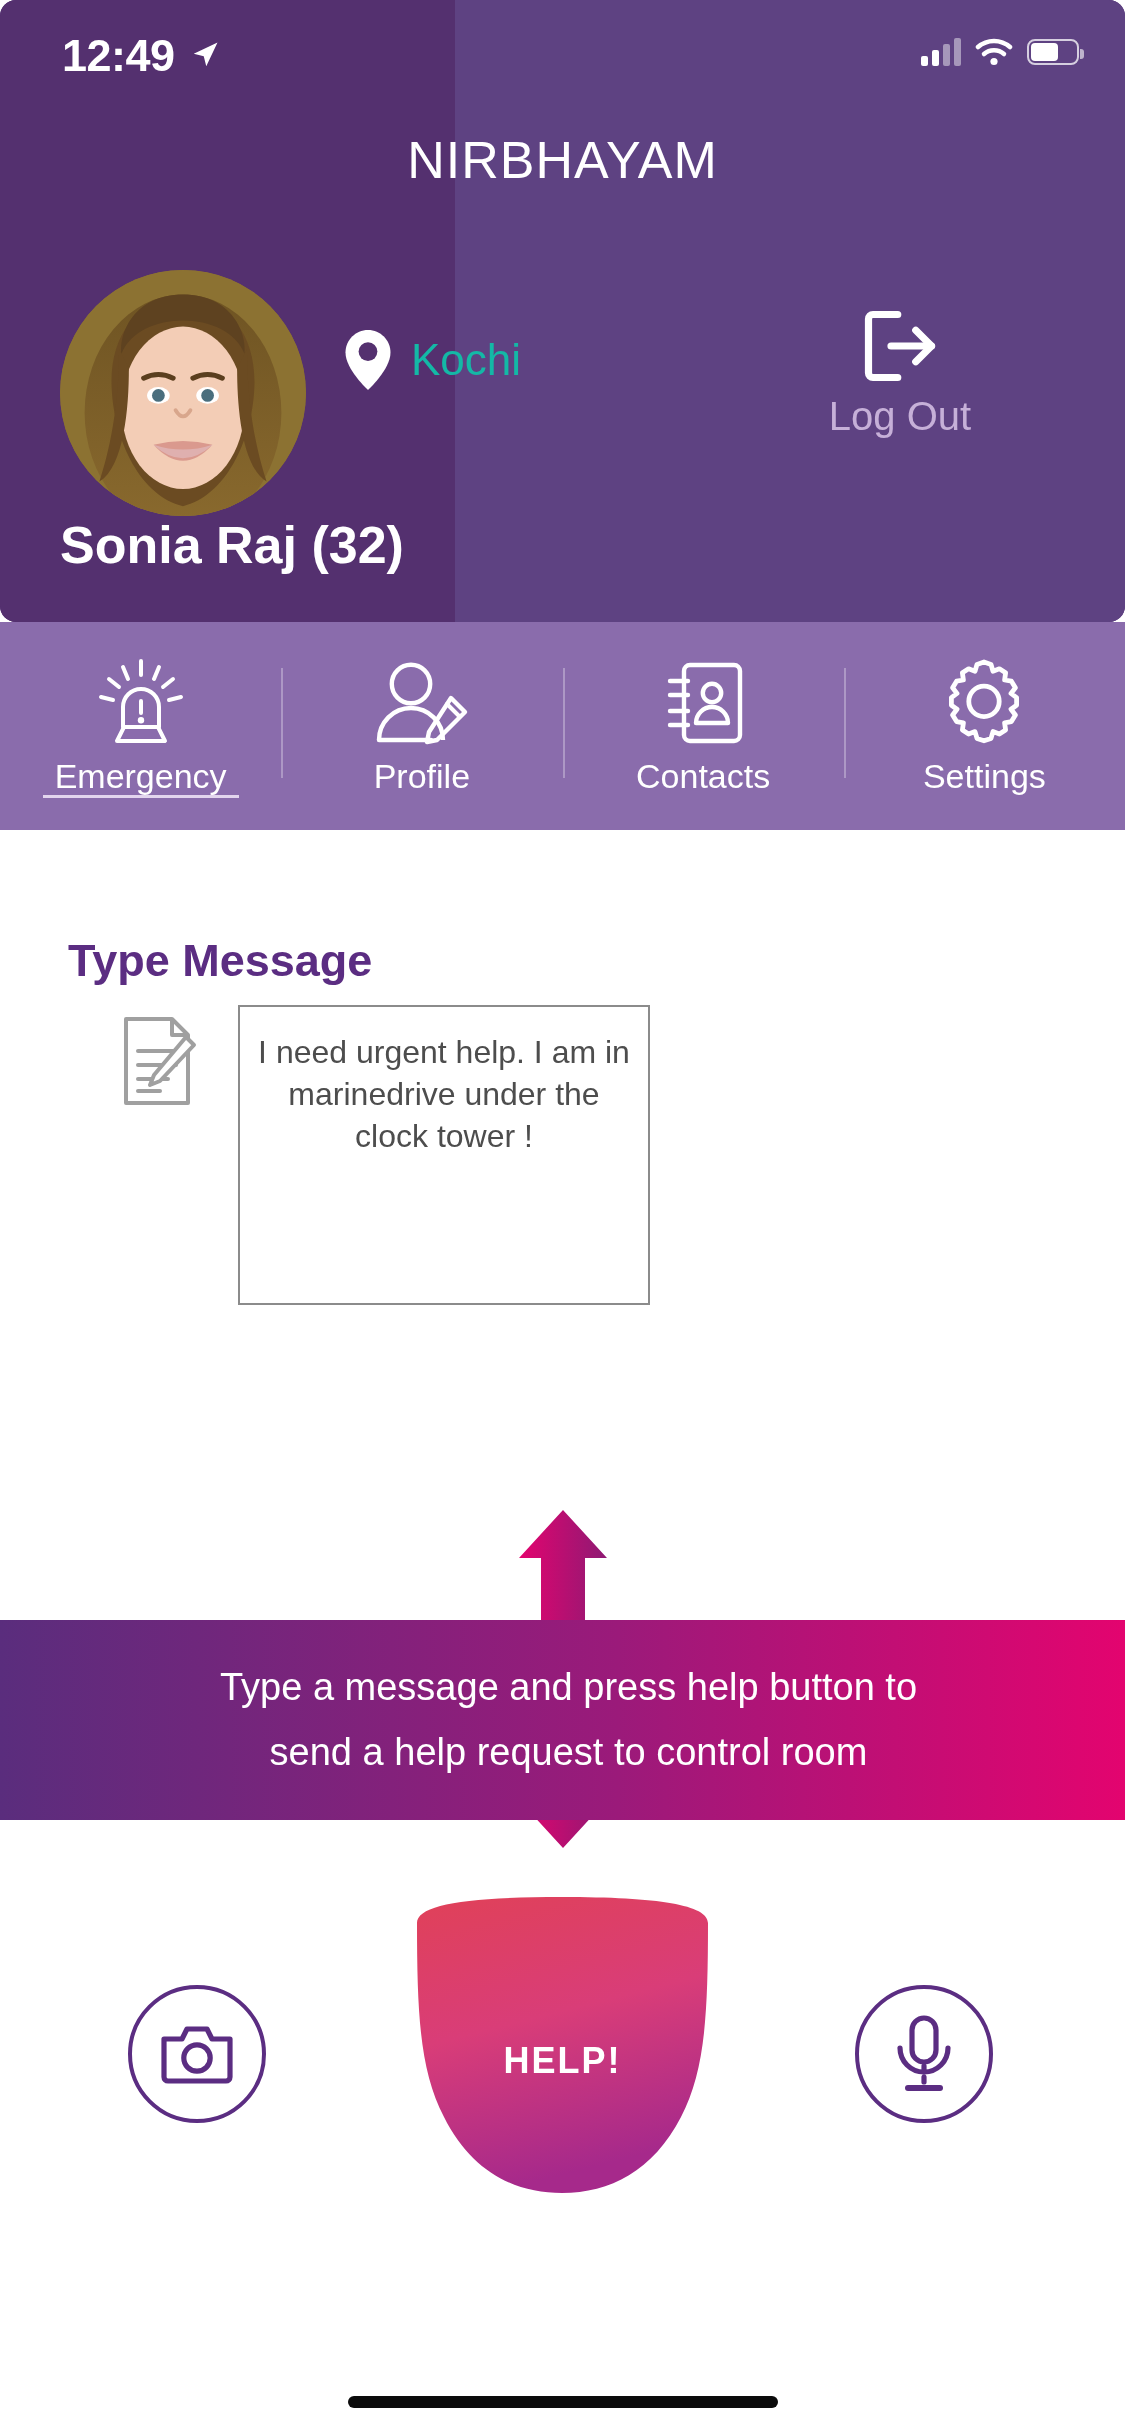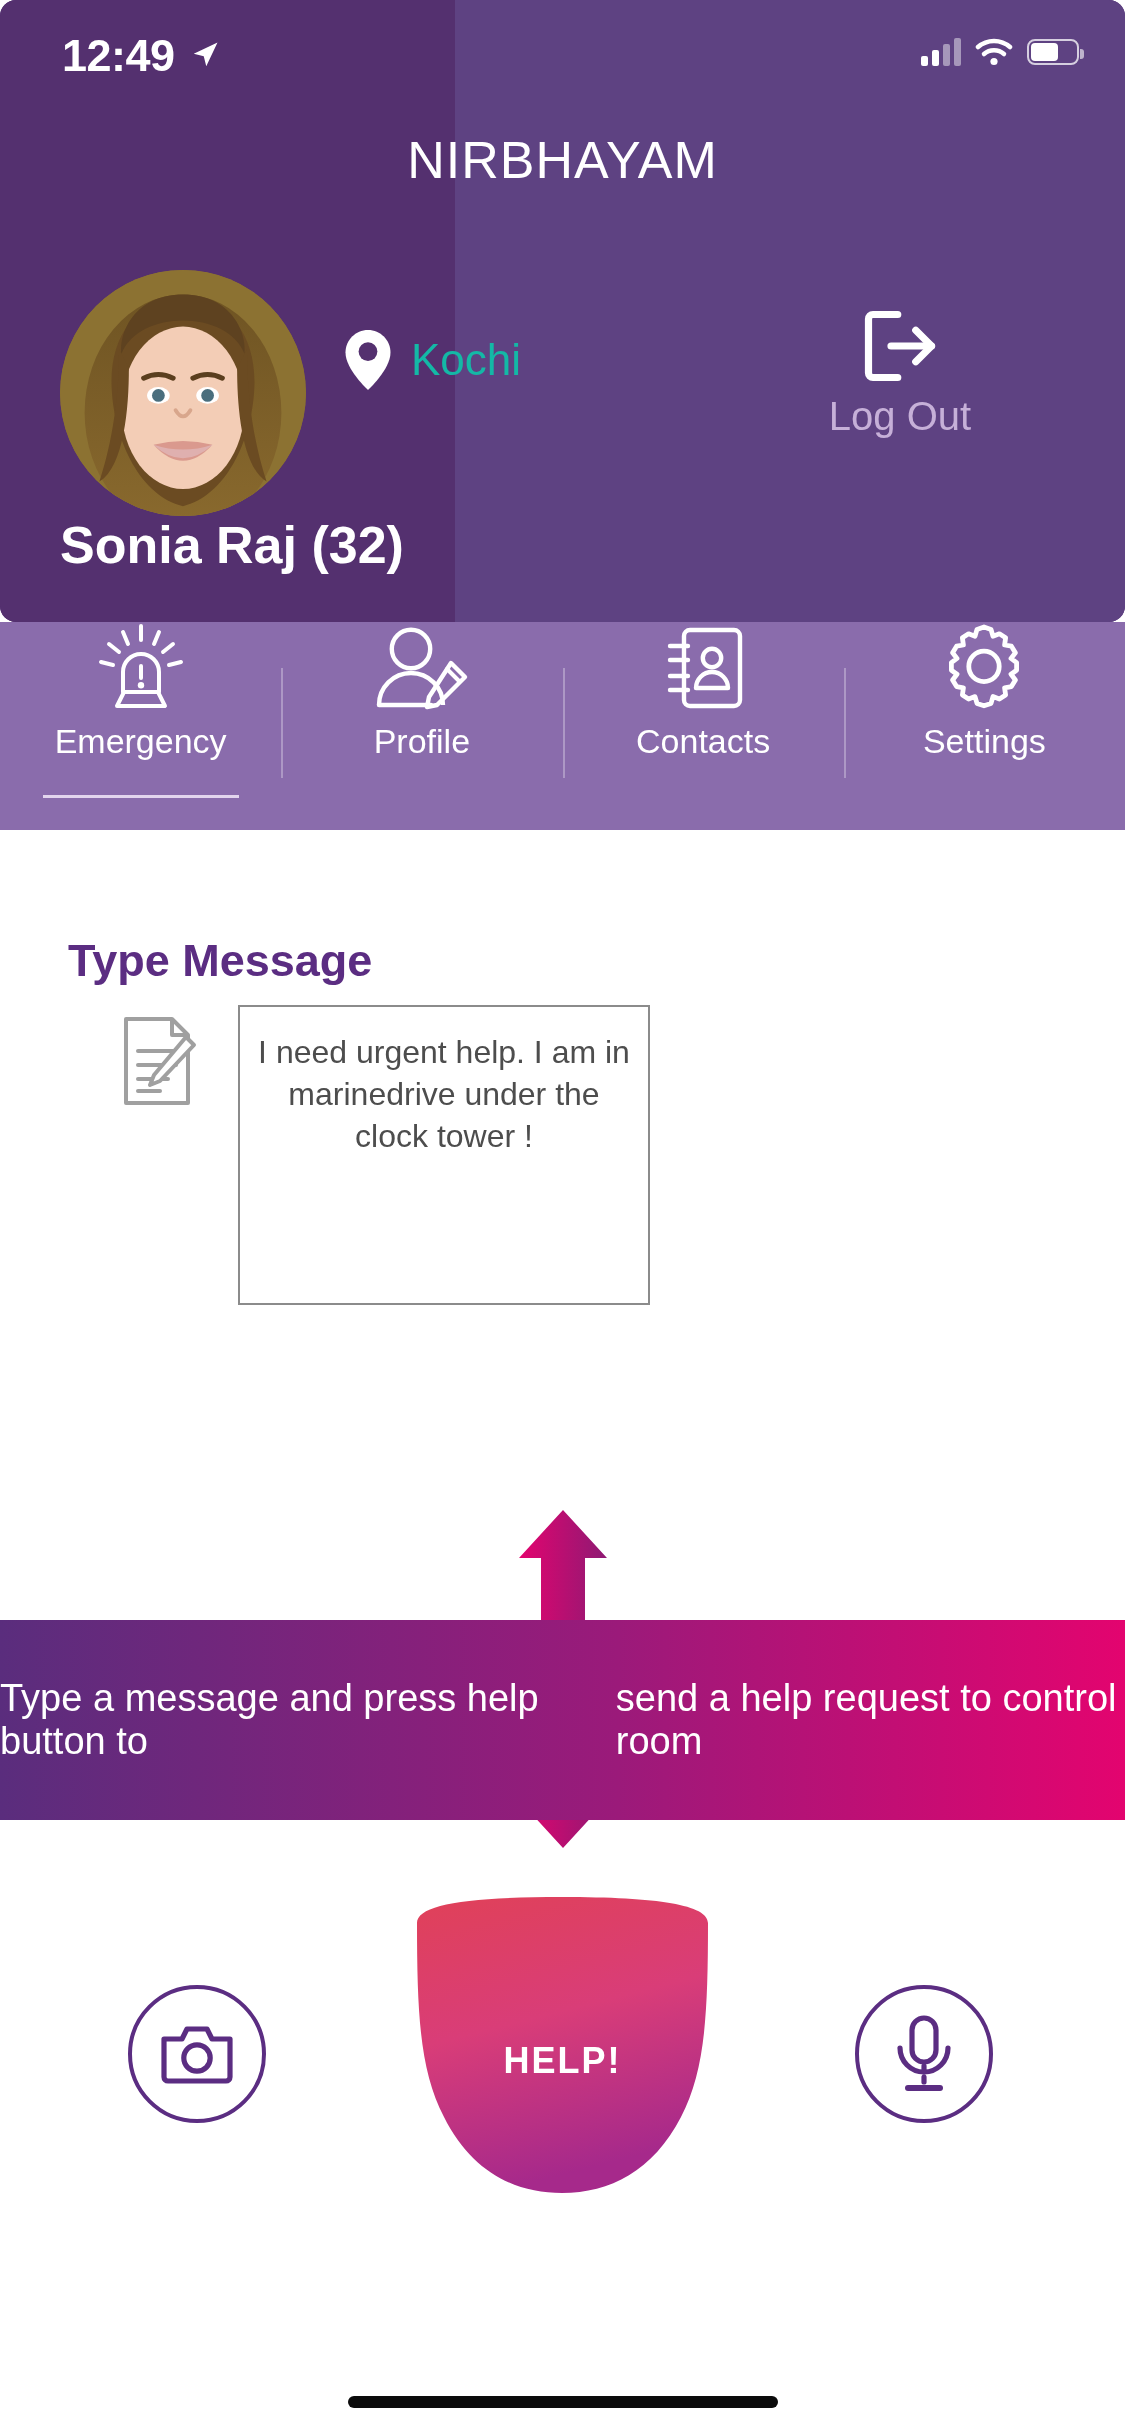--- a/index.html
+++ b/index.html
@@ -104,21 +104,21 @@
   .logout-label { color:#c6b0d8; font-size:40px; }
 
   
   .tabbar {
     position:absolute; left:0; top:622px; width:1125px; height:208px;
     background:#8a6cac;
     display:flex;
   }
   .tab {
     position:relative; flex:1;
-    display:flex; flex-direction:column; align-items:center; justify-content:flex-start;
+    display:flex; flex-direction:column; align-items:center; justify-content:center;
     gap:8px; cursor:pointer;
   }
   .tab + .tab::before {
     content:""; position:absolute; left:0; top:46px;
     width:2px; height:110px; background:rgba(255,255,255,.30);
   }
   .tab-label { color:#ffffff; font-size:34px; }
   .tab.active .tab-label { position:relative; }
   .tab-underline {
     position:absolute; left:50%; transform:translateX(-50%);
@@ -148,22 +148,22 @@
   }
 
   
   .arrow-up { position:absolute; left:519px; top:1510px; }
   .arrow-down { position:absolute; left:519px; top:1728px; }
 
   
   .banner {
     position:absolute; left:0; top:1620px; width:1125px; height:200px;
     background:linear-gradient(90deg, #5a2d7d 0%, #9b1a7a 55%, #e3046f 100%);
-    display:flex; flex-direction:row;
-    align-items:center; justify-content:center; gap:22px;
+    display:flex; flex-direction:column;
+    align-items:center; justify-content:center; gap:22px;padding-left:12px;
   }
   .banner-line { color:#ffffff; font-size:38px; }
 
   
   .help-btn {
     position:absolute; left:405px; top:1895px;
     width:315px; height:300px; cursor:pointer;
   }
   .help-label {
     position:absolute; left:0; top:145px; width:315px;

